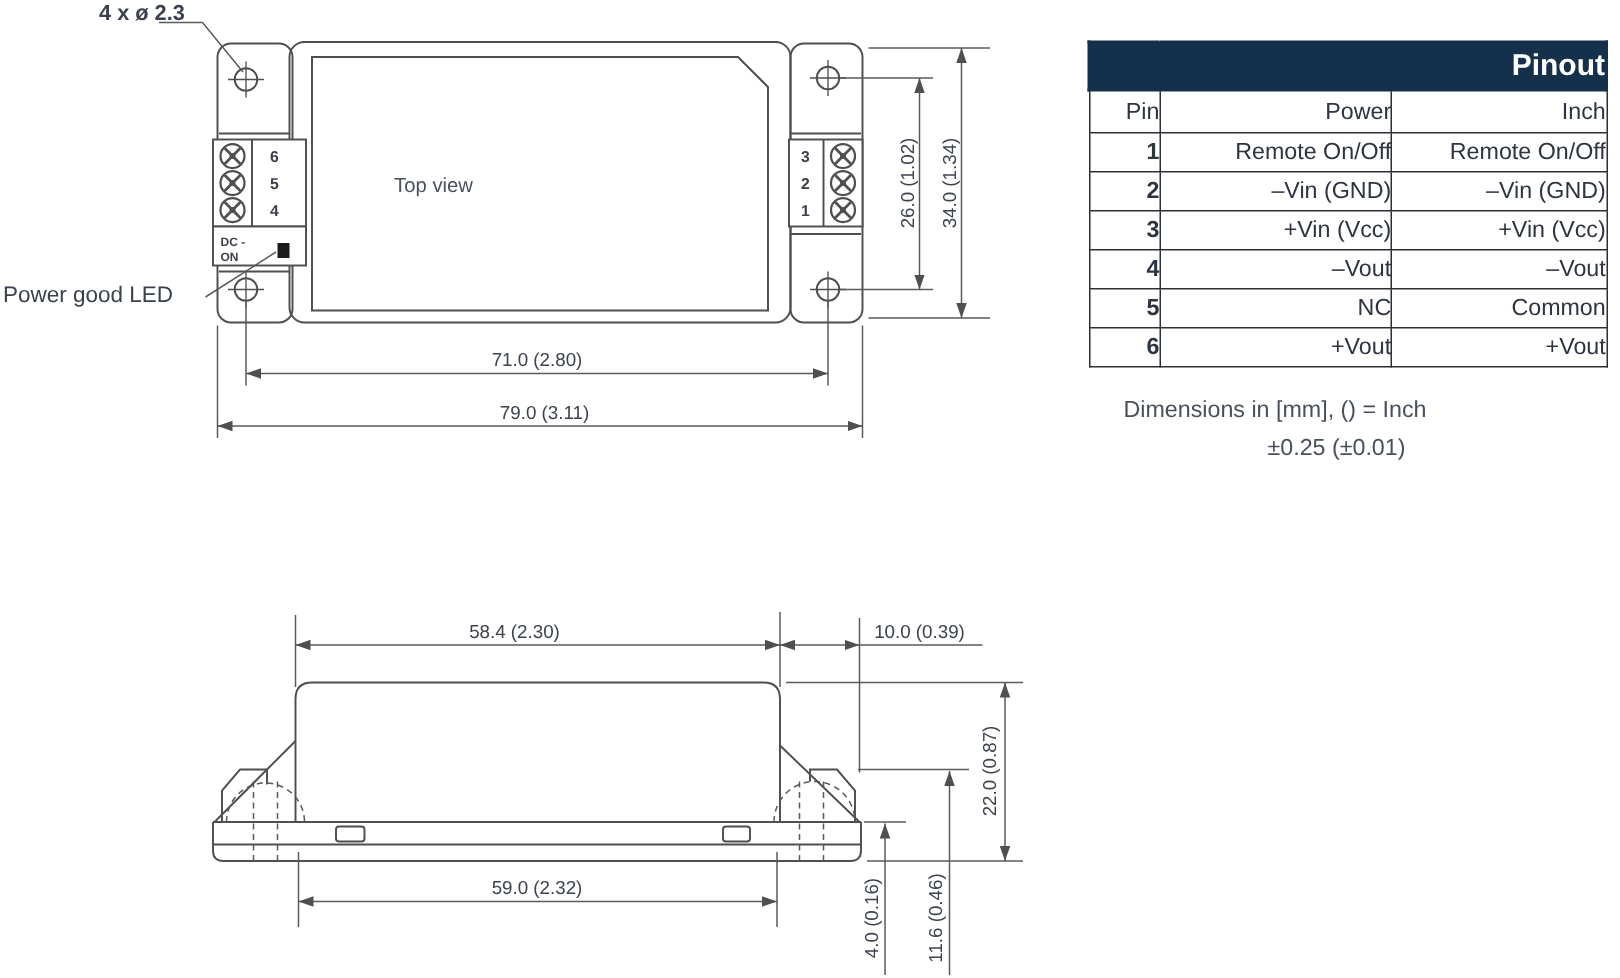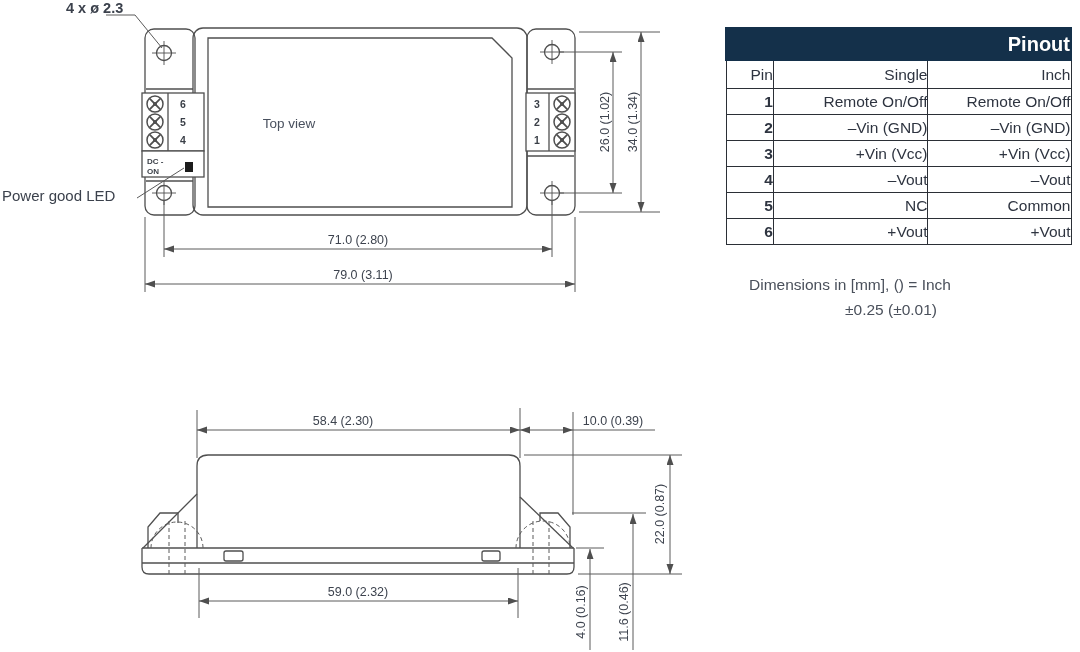--- a/index.html
+++ b/index.html
@@ -24,21 +24,21 @@
           color:#2e3440;font-size:15.5px;}
   .pinout th,.pinout td{border:1.5px solid #2b2f36;text-align:right;padding:0;}
   .pinout .ttl{background:#14304a;color:#ffffff;font-size:20px;font-weight:700;height:30px;border:2px solid #14304a;}
   .pinout .hdr th{font-weight:400;height:27px;}
   .pinout td{height:25px;}
   .pinout td.pin{font-weight:700;width:47px;}
   .pinout td.single{width:156px;}
   .pinout td.dual{width:144px;}
 
   
-  .notes{position:absolute;left:749px;top:272px;width:330px;font-size:15.5px;line-height:25px;color:#4a505b;}
+  .notes{position:absolute;left:749px;top:261px;width:330px;font-size:15.5px;line-height:25px;color:#4a505b;}
   .notes .ind{padding-left:96px;display:inline-block;}
 </style>
 </head>
 <body>
 
 <div class="canvas">
 
 <svg width="1080" height="652" viewBox="0 0 1080 652">
   <defs>
     <marker id="ae" markerWidth="12" markerHeight="9" refX="10" refY="3.5" orient="auto" markerUnits="userSpaceOnUse">
@@ -200,21 +200,21 @@
   </g>
 </svg>
 
 <table class="pinout">
   <tbody>
     <tr>
           <td class="ttl" colspan="3">Pinout</td>
         </tr>
     <tr class="hdr">
       <th>Pin</th>
-      <th>Single</th>
+      <th>Power</th>
       <th>Inch</th>
     </tr>
     <tr>
       <td class="pin">1</td>
       <td class="single">Remote On/Off</td>
       <td class="dual">Remote On/Off</td>
     </tr>
     <tr>
       <td class="pin">2</td>
       <td class="single">–Vin (GND)</td>

